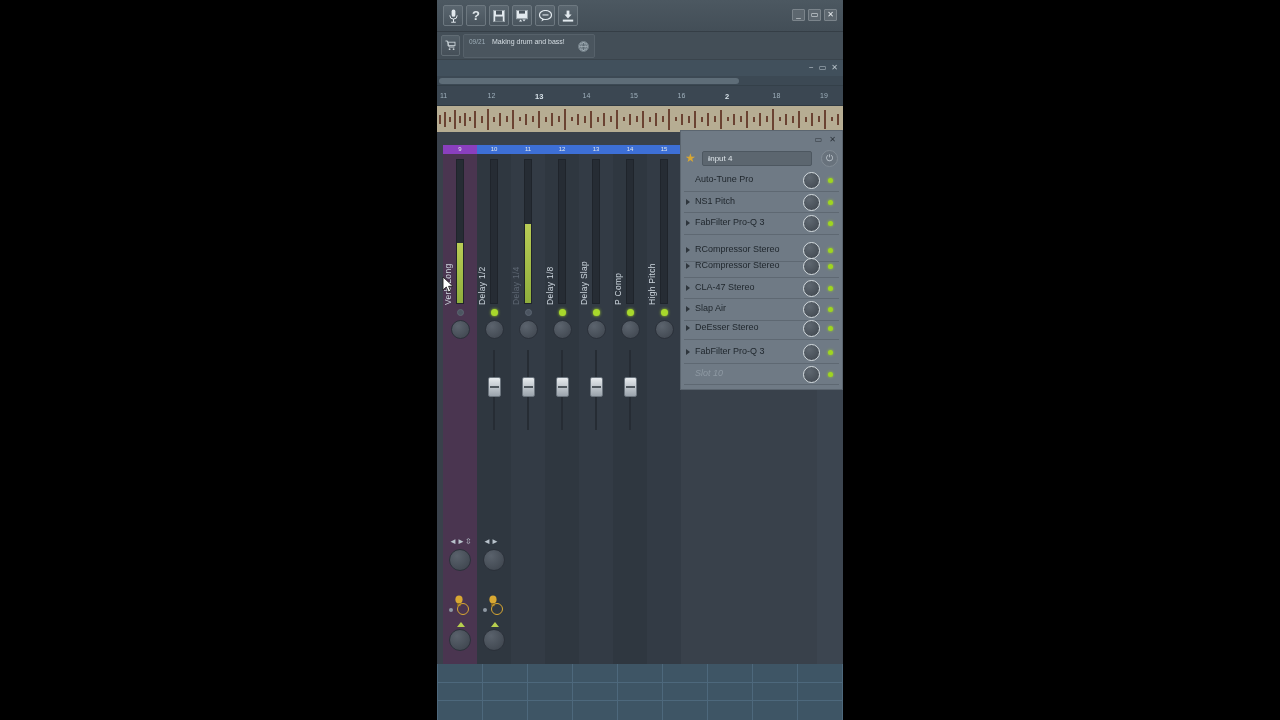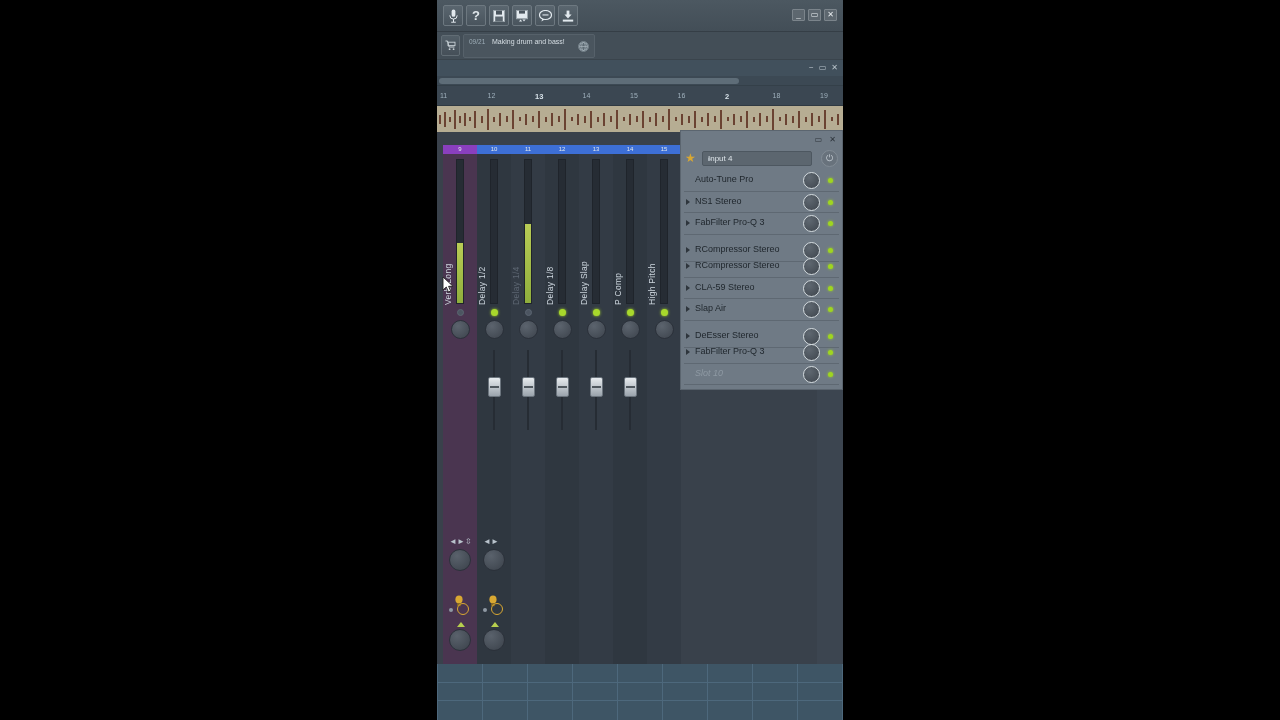--- a/index.html
+++ b/index.html
@@ -499,21 +499,21 @@
       </div>
       <div id="rackslots">
           <div class="slot" style="top: 39px;">
             <div class="nm">Auto-Tune Pro</div>
             <div class="knob"></div>
             <div class="sled"></div>
             <div class="sep"></div>
           </div>
           <div class="slot" style="top: 60.5px;">
             <div class="arrow"></div>
-            <div class="nm">NS1 Stereo</div>
+            <div class="nm">NS1 Pitch</div>
             <div class="knob"></div>
             <div class="sled"></div>
             <div class="sep"></div>
           </div>
           <div class="slot" style="top: 82px;">
             <div class="arrow"></div>
             <div class="nm">FabFilter Pro-Q 3</div>
             <div class="knob"></div>
             <div class="sled"></div>
             <div class="sep"></div>
@@ -527,33 +527,33 @@
           </div>
           <div class="slot" style="top: 125px;">
             <div class="arrow"></div>
             <div class="nm">RCompressor Stereo</div>
             <div class="knob"></div>
             <div class="sled"></div>
             <div class="sep"></div>
           </div>
           <div class="slot" style="top: 146.5px;">
             <div class="arrow"></div>
-            <div class="nm">CLA-59 Stereo</div>
+            <div class="nm">CLA-47 Stereo</div>
             <div class="knob"></div>
             <div class="sled"></div>
             <div class="sep"></div>
           </div>
           <div class="slot" style="top: 168px;">
             <div class="arrow"></div>
             <div class="nm">Slap Air</div>
             <div class="knob"></div>
             <div class="sled"></div>
             <div class="sep"></div>
           </div>
-          <div class="slot" style="top: 195px; text-align: center;">
+          <div class="slot" style="top: 187px; text-align: center;">
             <div class="arrow"></div>
             <div class="nm">DeEsser Stereo</div>
             <div class="knob"></div>
             <div class="sled"></div>
             <div class="sep"></div>
           </div>
           <div class="slot" style="top: 211px;">
             <div class="arrow"></div>
             <div class="nm">FabFilter Pro-Q 3</div>
             <div class="knob"></div>

